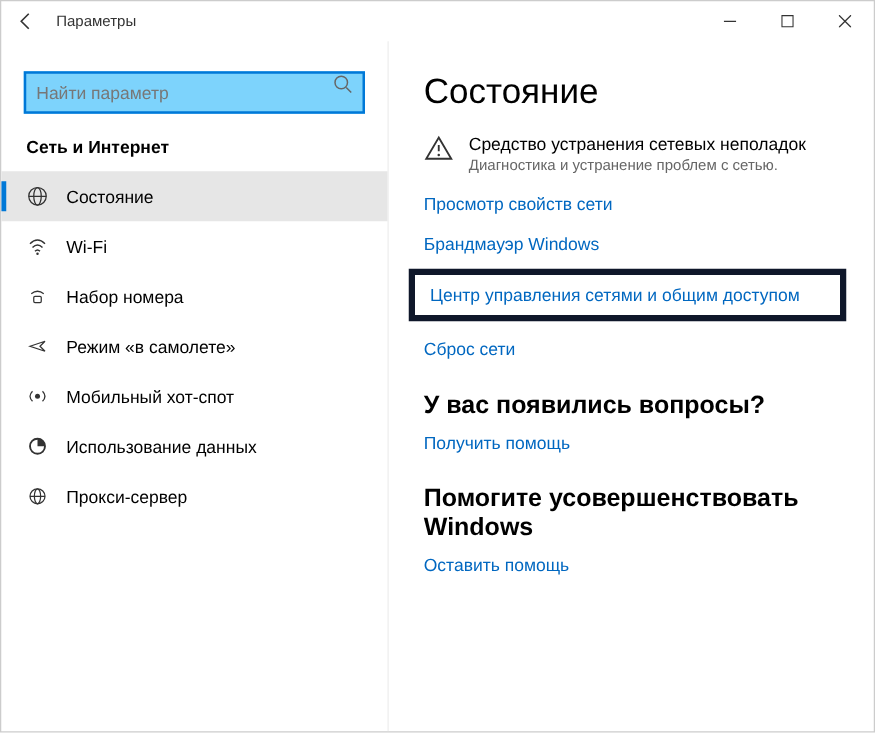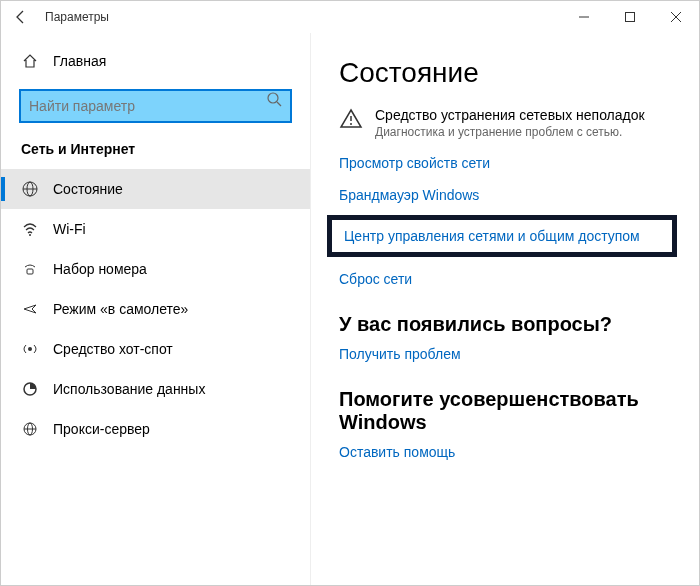--- a/index.html
+++ b/index.html
@@ -166,28 +166,20 @@
         <svg width="10" height="10">
           <line x1="0" y1="0" x2="10" y2="10" stroke="#333"></line>
           <line x1="10" y1="0" x2="0" y2="10" stroke="#333"></line>
         </svg>
       </div>
   </div>
 </div>
 
 <div class="content">
   <div class="sidebar">
-    <div class="home-row">
-      <span class="ic">
-        <svg width="16" height="16" viewBox="0 0 16 16">
-            <path d="M2 8 L8 2 L14 8 M4 7 V14 H12 V7" stroke="#333" fill="none" stroke-width="1.2"></path>
-          </svg>
-      </span>
-      <span>Главная</span>
-    </div>
 
     <div class="search-box">
       <input type="text" placeholder="Найти параметр" style="">
       <span class="sic">
         <svg width="16" height="16" viewBox="0 0 16 16">
             <circle cx="7" cy="7" r="5" stroke="#666" fill="none" stroke-width="1.2"></circle>
             <line x1="11" y1="11" x2="15" y2="15" stroke="#666" stroke-width="1.2"></line>
           </svg>
       </span>
     </div>
@@ -230,21 +222,21 @@
         </span>
       <span>Режим «в самолете»</span>
     </div>
     <div class="nav-item">
       <span class="ic">
           <svg width="16" height="16" viewBox="0 0 16 16">
             <circle cx="8" cy="8" r="2" fill="#333"></circle>
             <path d="M4 4 Q0 8 4 12 M12 4 Q16 8 12 12" stroke="#333" fill="none"></path>
           </svg>
         </span>
-      <span>Средство хот-спот</span>
+      <span>Мобильный хот-спот</span>
     </div>
     <div class="nav-item">
       <span class="ic">
           <svg width="16" height="16" viewBox="0 0 16 16">
             <circle cx="8" cy="8" r="6" stroke="#333" fill="none" stroke-width="1.5"></circle>
             <path d="M8 2 A6 6 0 0 1 14 8 L8 8 Z" fill="#333"></path>
           </svg>
         </span>
       <span>Использование данных</span>
     </div>
@@ -276,18 +268,18 @@
         <div class="ts-sub">Диагностика и устранение проблем с сетью.</div>
       </div>
     </div>
 
     <span class="link">Просмотр свойств сети</span>
     <span class="link">Брандмауэр Windows</span>
     <span class="link highlighted">Центр управления сетями и общим доступом</span>
     <span class="link">Сброс сети</span>
 
     <div class="h2">У вас появились вопросы?</div>
-    <span class="link">Получить проблем</span>
+    <span class="link">Получить помощь</span>
 
     <div class="h2">Помогите усовершенствовать Windows</div>
     <span class="link">Оставить помощь</span>
   </div>
 </div>
 
 </body></html>

